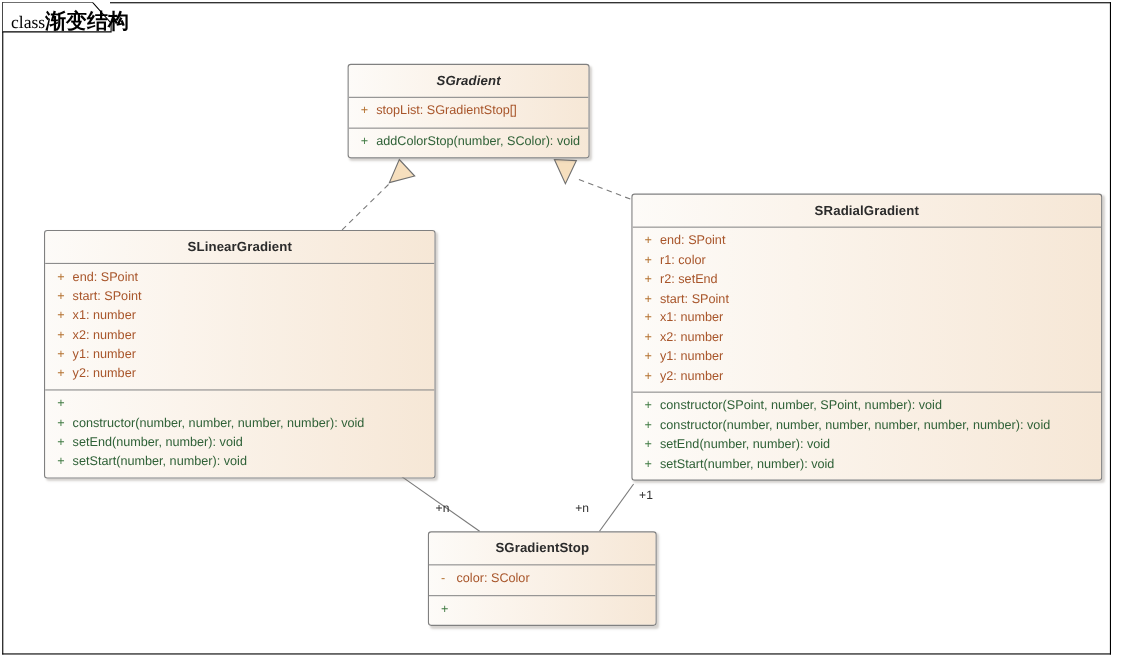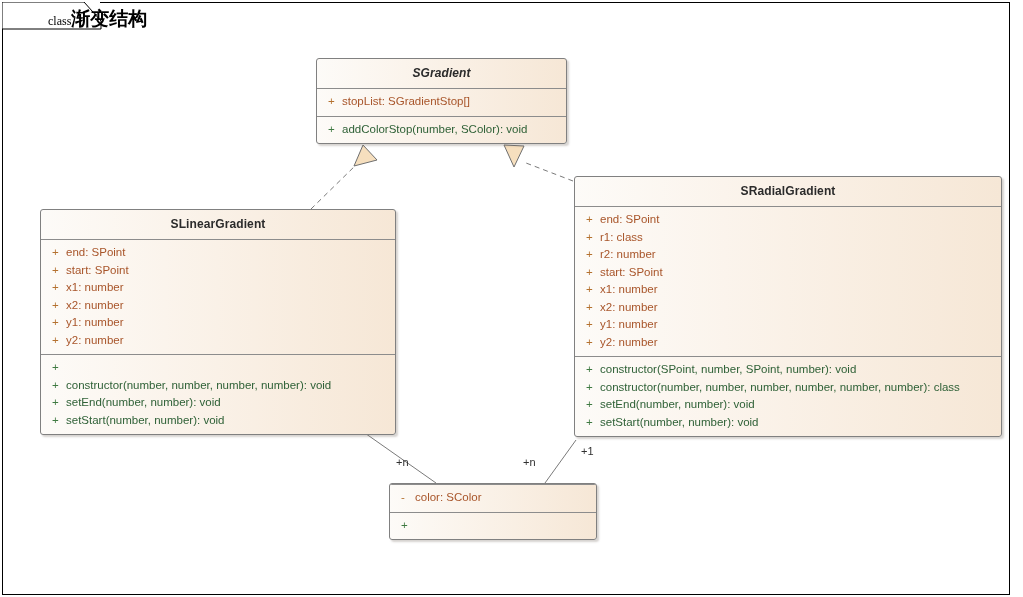--- a/index.html
+++ b/index.html
@@ -53,22 +53,21 @@
     position: absolute;
     left: 8px;
     top: 4px;
     font-size: 12px;
     color: #000000;
     white-space: nowrap;
     font-family: "Liberation Sans", "DejaVu Sans", sans-serif;
   }
   #frame-tab-label .kw {
     font-family: "Liberation Serif", "DejaVu Serif", serif;
-    font-size: 12px;
-    margin-left: 38px;
+    font-size: 16px;
   }
   #frame-tab-label .cn {
     font-weight: bold;
     font-size: 19px;
   }
 
   
   #connectors {
     position: absolute;
     left: 0;
@@ -170,21 +169,21 @@
     <line x1="352" y1="424" x2="436" y2="483" stroke="#7a7a7a" stroke-width="1"></line>
 
     <line x1="576" y1="440" x2="545" y2="483" stroke="#7a7a7a" stroke-width="1"></line>
   </svg>
 
   <div class="mult" style="left:350px; top:406px;">+1</div>
   <div class="mult" style="left:396px; top:456px;">+n</div>
   <div class="mult" style="left:523px; top:456px;">+n</div>
   <div class="mult" style="left:581px; top:445px;">+1</div>
 
-  <div class="uml-class" id="box-sgradient" style="left:316px; top:58px; width:251px;">
+  <div class="uml-class" id="box-sgradient" style="left:316px; top:58px; width:220px;">
     <div class="uml-title abstract">SGradient</div>
     <div class="uml-sep"></div>
     <div class="uml-section">
       <div class="uml-row attr">
         <span class="vis">+</span>
         <span class="sig">stopList: SGradientStop[]</span>
       </div>
     </div>
     <div class="uml-sep"></div>
     <div class="uml-section">
@@ -247,25 +246,25 @@
   <div class="uml-class" id="box-sradialgradient" style="left:574px; top:176px; width:428px;">
     <div class="uml-title">SRadialGradient</div>
     <div class="uml-sep"></div>
     <div class="uml-section">
       <div class="uml-row attr">
         <span class="vis">+</span>
         <span class="sig">end: SPoint</span>
       </div>
       <div class="uml-row attr">
         <span class="vis">+</span>
-        <span class="sig">r1: class</span>
-      </div>
-      <div class="uml-row attr">
-        <span class="vis">+</span>
-        <span class="sig">r2: number</span>
+        <span class="sig">r1: color</span>
+      </div>
+      <div class="uml-row attr">
+        <span class="vis">+</span>
+        <span class="sig">r2: setEnd</span>
       </div>
       <div class="uml-row attr">
         <span class="vis">+</span>
         <span class="sig">start: SPoint</span>
       </div>
       <div class="uml-row attr">
         <span class="vis">+</span>
         <span class="sig">x1: number</span>
       </div>
       <div class="uml-row attr">
@@ -282,34 +281,35 @@
       </div>
     </div>
     <div class="uml-sep"></div>
     <div class="uml-section">
       <div class="uml-row meth">
         <span class="vis">+</span>
         <span class="sig">constructor(SPoint, number, SPoint, number): void</span>
       </div>
       <div class="uml-row meth">
         <span class="vis">+</span>
-        <span class="sig">constructor(number, number, number, number, number, number): class</span>
+        <span class="sig">constructor(number, number, number, number, number, number): void</span>
       </div>
       <div class="uml-row meth">
         <span class="vis">+</span>
         <span class="sig">setEnd(number, number): void</span>
       </div>
       <div class="uml-row meth">
         <span class="vis">+</span>
         <span class="sig">setStart(number, number): void</span>
       </div>
     </div>
   </div>
 
   <div class="uml-class" id="box-sgradientstop" style="left:389px; top:483px; width:208px;">
+    <div class="uml-title">SGradientStop</div>
     <div class="uml-sep"></div>
     <div class="uml-section">
       <div class="uml-row attr">
         <span class="vis">-</span>
         <span class="sig">color: SColor</span>
       </div>
     </div>
     <div class="uml-sep"></div>
     <div class="uml-section">
       <div class="uml-row meth">

